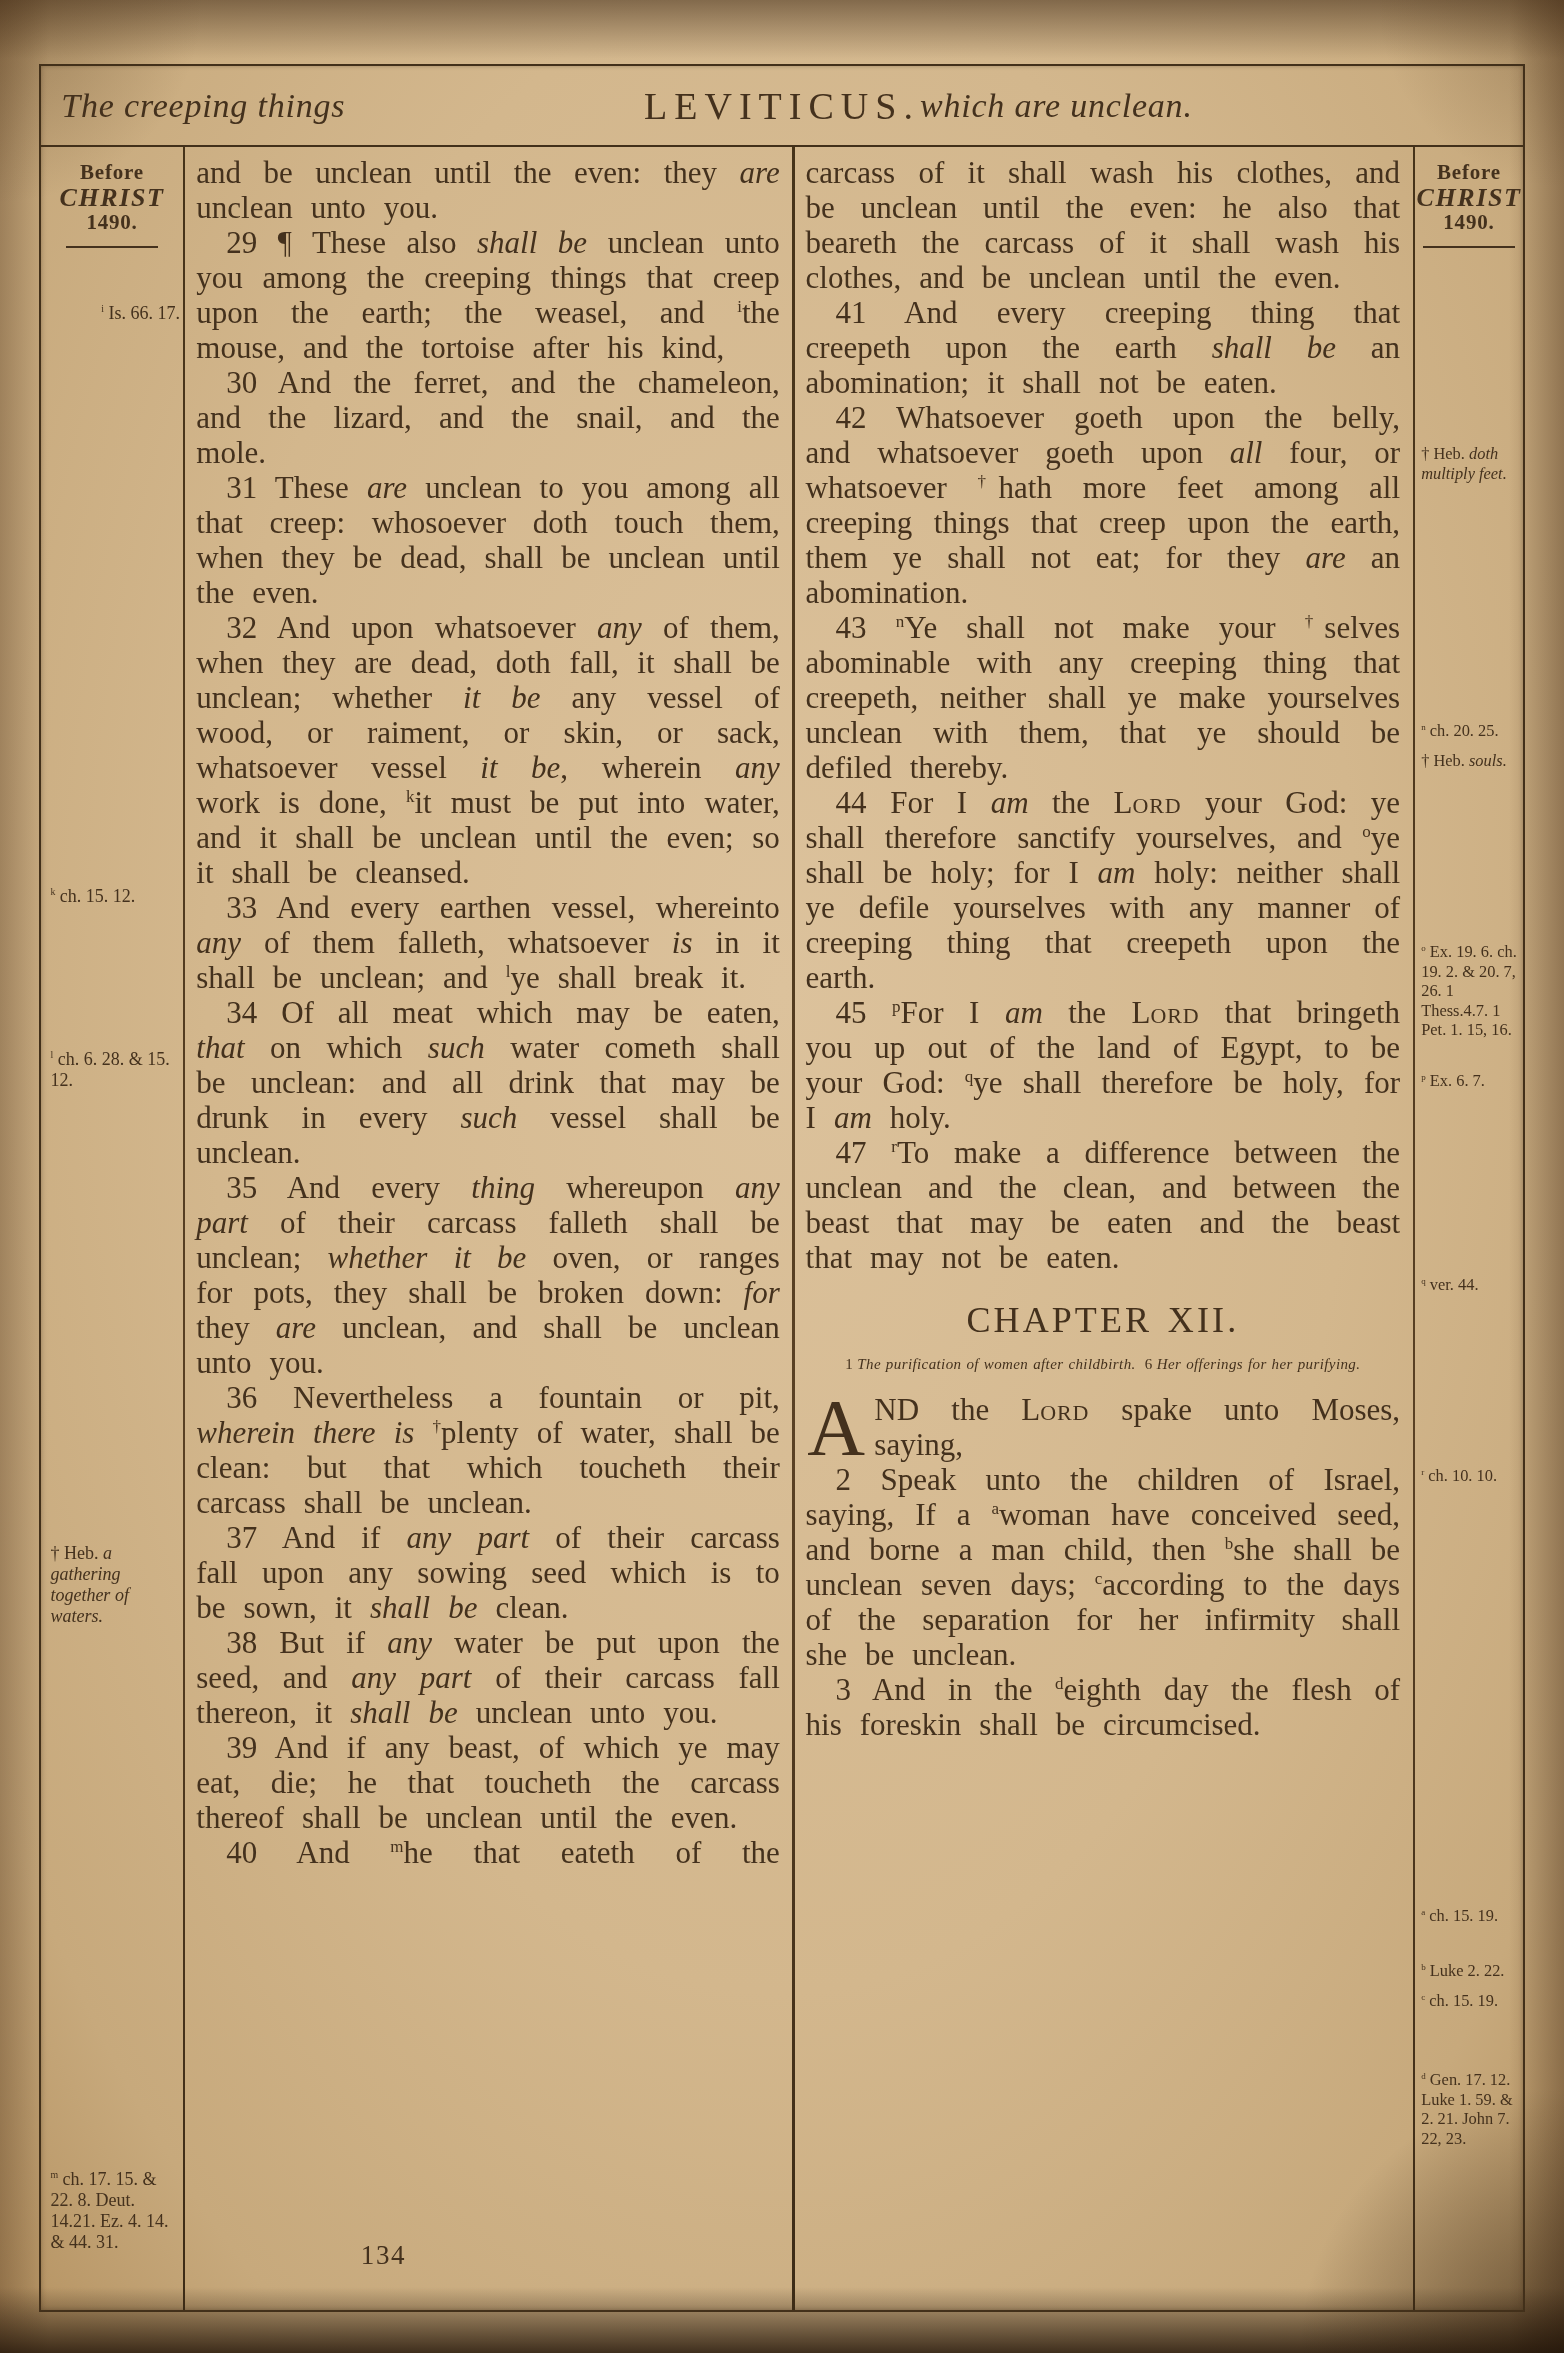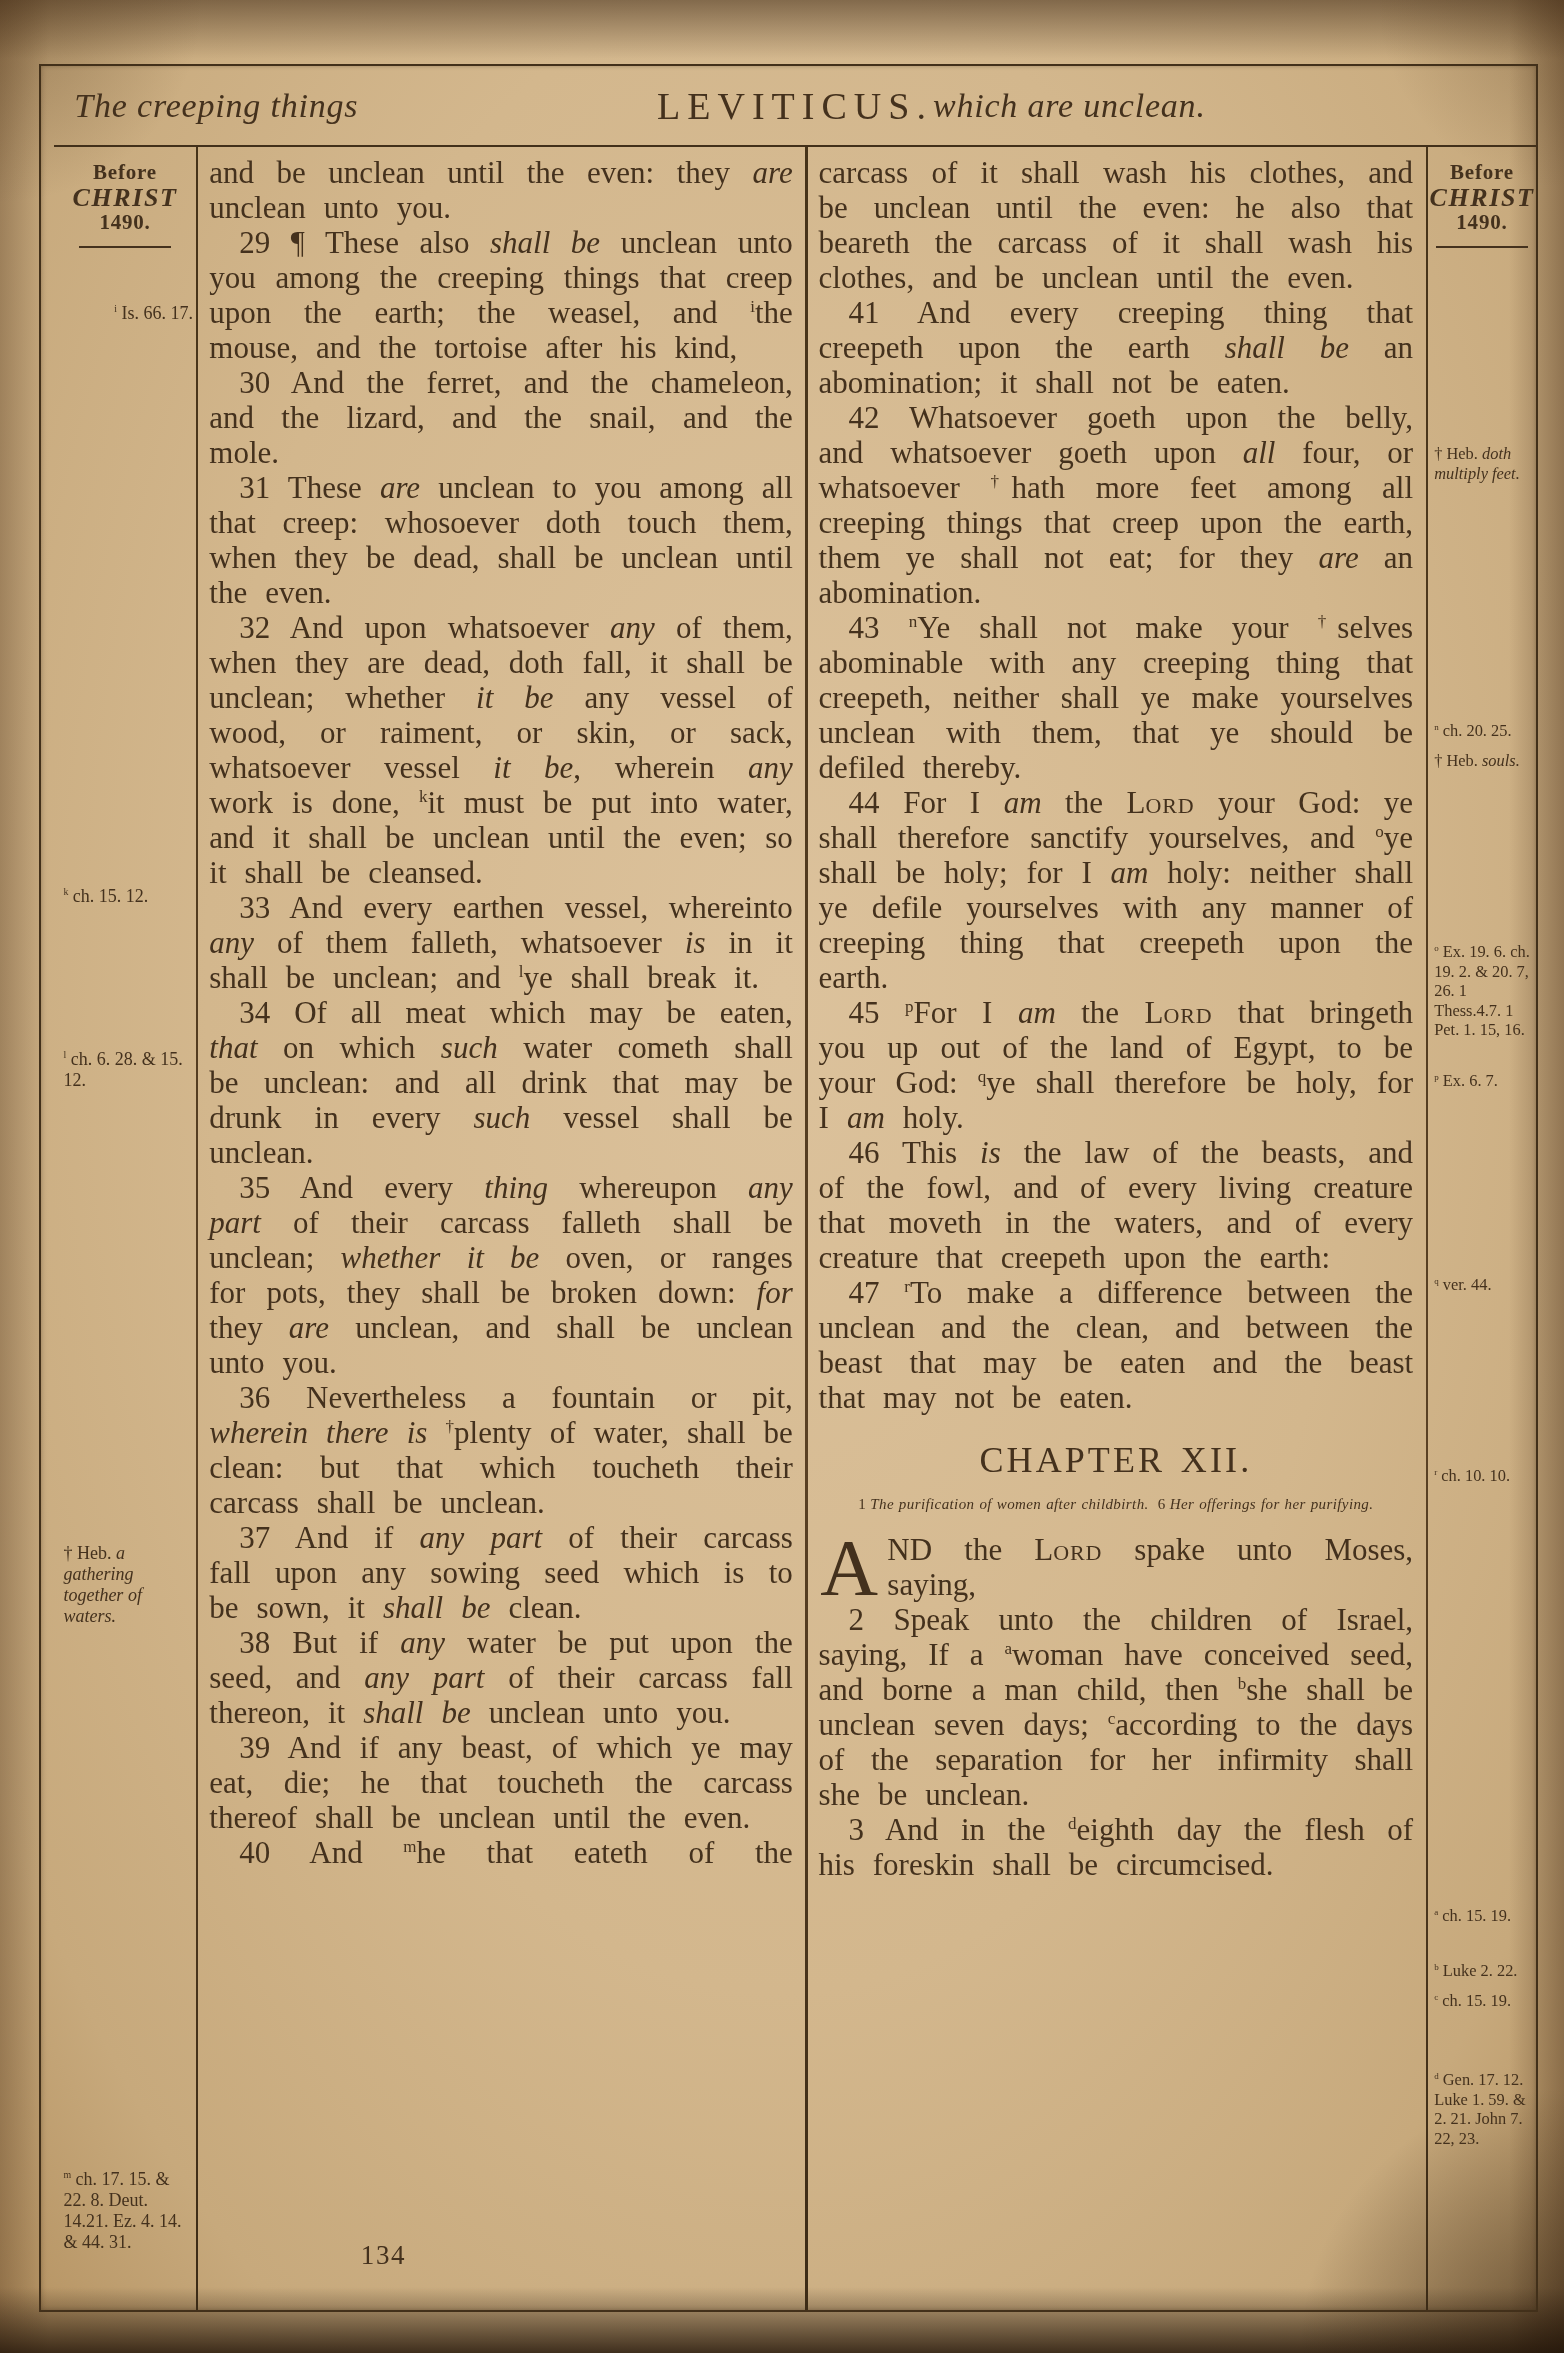--- a/index.html
+++ b/index.html
@@ -18,21 +18,20 @@
       linear-gradient(to left, rgba(80,54,30,.48) 0px, rgba(80,54,30,0) 56px),
       radial-gradient(ellipse at 50% 42%, #dcc29c 0%, #d3b78d 52%, #c7a97c 82%, #b3905f 100%);
     color:#44311d;
   }
 
   
   .page-frame{
     position:absolute;left:39px;top:64px;width:1482px;height:2244px;
     border:2.3px solid #42301a;
     box-shadow:0 0 4.7px rgba(66,48,26,.35) inset;
-    padding-left:13px;
   }
 
   
   .running-head{
     display:flex;align-items:center;height:81px;
     border-bottom:2.3px solid #42301a;padding:0 20.3px;box-sizing:border-box;
   }
   .rh-side{flex:1;font-style:italic;font-size:34px;letter-spacing:0.8px;}
   .rh-right{text-align:left;}
   .rh-center{flex:0 0 auto;font-size:38px;letter-spacing:7px;}
@@ -134,21 +133,20 @@
       <div class="vrule"></div>
 
       <div class="text-col">
         <div>
             <p class="v cont">carcass of it shall wash his clothes, and be unclean until the even: he also that beareth the carcass of it shall wash his clothes, and be unclean until the even.</p>
             <p class="v">41 And every creeping thing that creepeth upon the earth <i>shall be</i> an abomination; it shall not be eaten.</p>
             <p class="v">42 Whatsoever goeth upon the belly, and whatsoever goeth upon <i>all</i> four, or whatsoever <sup>†</sup>hath more feet among all creeping things that creep upon the earth, them ye shall not eat; for they <i>are</i> an abomination.</p>
             <p class="v">43 <sup>n</sup>Ye shall not make your <sup>†</sup>selves abominable with any creeping thing that creepeth, neither shall ye make yourselves unclean with them, that ye should be defiled thereby.</p>
             <p class="v">44 For I <i>am</i> the L<span class="sc">ord</span> your God: ye shall therefore sanctify yourselves, and <sup>o</sup>ye shall be holy; for I <i>am</i> holy: neither shall ye defile yourselves with any manner of creeping thing that creepeth upon the earth.</p>
             <p class="v">45 <sup>p</sup>For I <i>am</i> the L<span class="sc">ord</span> that bringeth you up out of the land of Egypt, to be your God: <sup>q</sup>ye shall therefore be holy, for I <i>am</i> holy.</p>
-            <p class="v">46 This <i>is</i> the law of the beasts, and of the fowl, and of every living creature that moveth in the waters, and of every creature that creepeth upon the earth:</p>
             <p class="v">47 <sup>r</sup>To make a difference between the unclean and the clean, and between the beast that may be eaten and the beast that may not be eaten.</p>
           </div>
         <div>
           <h2 class="ch-heading">CHAPTER XII.</h2>
           <div class="headnote">1 <i>The purification of women after childbirth.</i>&nbsp;&nbsp;6 <i>Her offerings for her purifying.</i></div>
           <div>
               <p class="v dropv"><span class="dc">A</span>ND the L<span class="sc">ord</span> spake unto Moses, saying,</p>
               <p class="v">2 Speak unto the children of Israel, saying, If a <sup>a</sup>woman have conceived seed, and borne a man child, then <sup>b</sup>she shall be unclean seven days; <sup>c</sup>according to the days of the separation for her infirmity shall she be unclean.</p>
               <p class="v">3 And in the <sup>d</sup>eighth day the flesh of his foreskin shall be circumcised.</p>
             </div>

